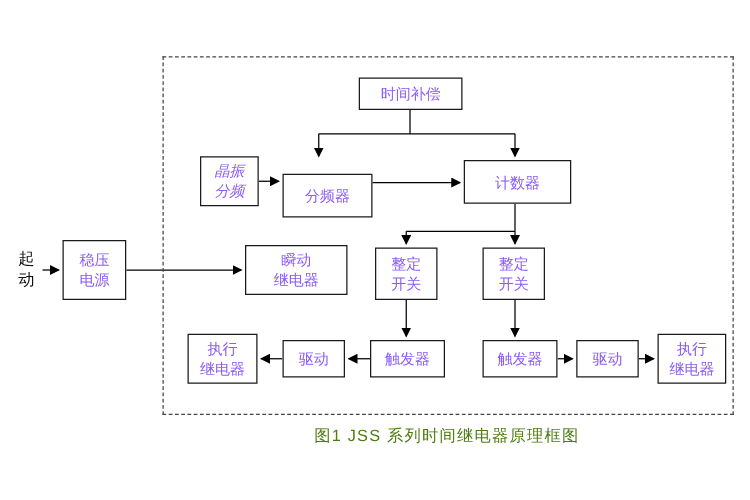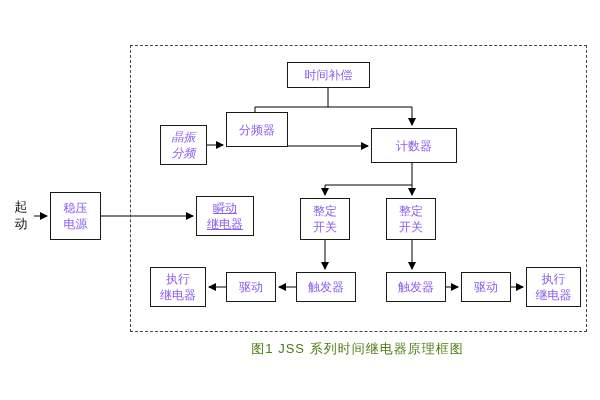--- a/index.html
+++ b/index.html
@@ -109,29 +109,29 @@
 
   <div class="block" style="left:287px; top:62px; width:83px; height:26px;">
     <span>时间补偿</span>
   </div>
 
   <div class="block" style="left:160px; top:125px; width:47px; height:40px;font-style:italic;">
     <span>晶振</span>
     <span>分频</span>
   </div>
 
-  <div class="block" style="left:226px; top:112px; width:62px; height:35px;">
+  <div class="block" style="left:226px; top:139px; width:72px; height:35px;">
     <span>分频器</span>
   </div>
 
   <div class="block" style="left:371px; top:128px; width:86px; height:35px;">
     <span>计数器</span>
   </div>
 
-  <div class="block" style="left:196px; top:196px; width:58px; height:40px;text-decoration:underline;">
+  <div class="block" style="left:196px; top:196px; width:82px; height:40px;">
     <span>瞬动</span>
     <span>继电器</span>
   </div>
 
   <div class="block" style="left:300px; top:198px; width:50px; height:42px;">
     <span>整定</span>
     <span>开关</span>
   </div>
 
   <div class="block" style="left:386px; top:198px; width:50px; height:42px;">

